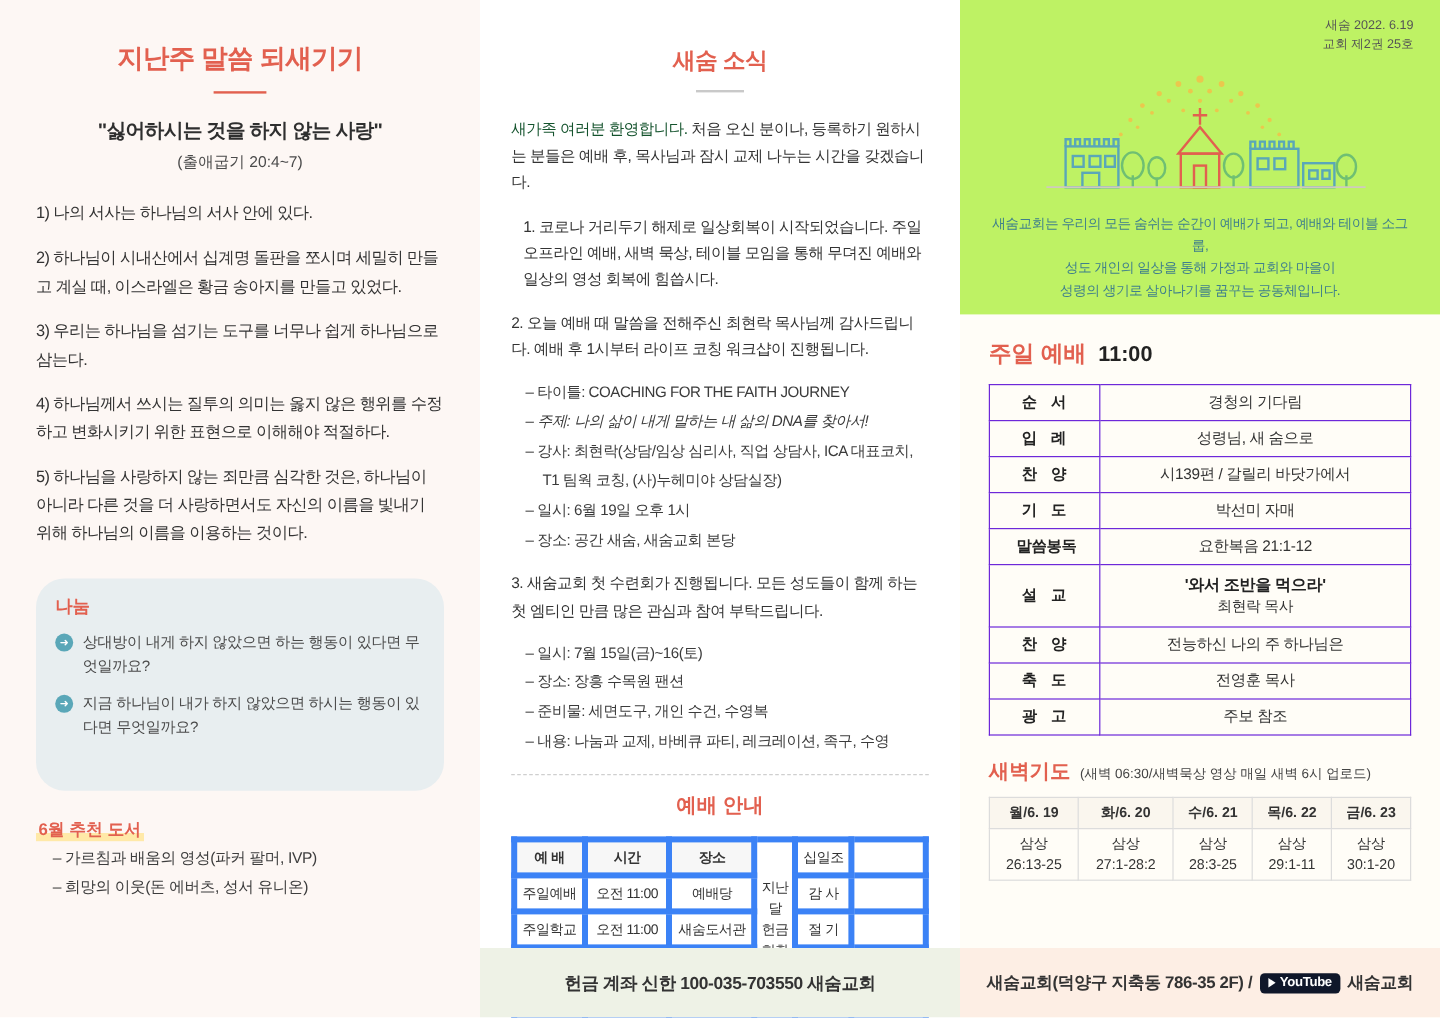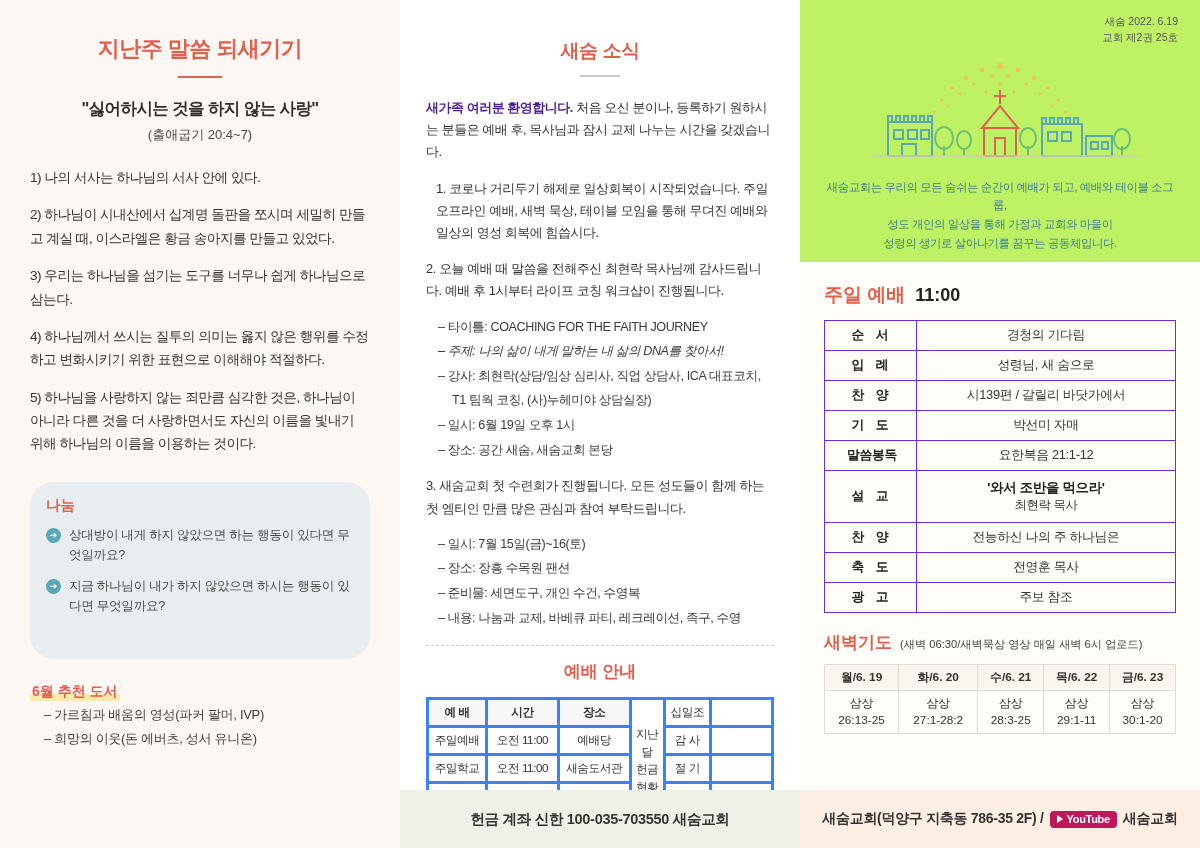--- a/index.html
+++ b/index.html
@@ -121,21 +121,21 @@
     letter-spacing:-0.5px;
   }
   .mid-rule { width:40px; height:2px; background:#c9c9c9; margin:11px auto 20px auto; }
   .mid-p {
     font-size:12.9px;
     line-height:1.72;
     color:#333;
     margin:0 0 14px 0;
     letter-spacing:-0.4px;
   }
-  .mid-p b { font-weight:bold; color:#4c1d95; }
+  .mid-p b { font-weight:normal; color:#14532d; }
   .mid-sub {
     font-size:12.6px;
     line-height:1.72;
     color:#3b3b3b;
     margin:0 0 3px 0;
     padding-left:12px;
     letter-spacing:-0.4px;
   }
   .mid-sub.ind { padding-left:26px; }
   .mid-block { margin:0 0 14px 0; }
@@ -152,21 +152,21 @@
     font-weight:bold;
     margin-bottom:14px;
   }
   table.guide {
     width:100%;
     border-collapse:collapse;
     font-size:11.6px;
     color:#333;
   }
   table.guide th, table.guide td {
-    border:3px solid #3b82f6;
+    border:5px solid #3b82f6;
     text-align:center;
     padding:5px 2px;
     height:25px;
     letter-spacing:-0.4px;
   }
   table.guide th { background:#f7f7f7; font-weight:bold; }
   .mid-footer {
     position:absolute;
     left:0; bottom:0;
     width:400px;
@@ -274,21 +274,21 @@
     display:flex;
     align-items:center;
     justify-content:center;
     gap:6px;
     font-size:14px;
     font-weight:bold;
     color:#333;
     letter-spacing:-0.3px;
   }
   .yt {
-    background:#be185d;
+    background:#0f172a;
     color:#fff;
     font-size:11px;
     font-weight:bold;
     border-radius:4px;
     padding:2px 7px 3px 7px;
     display:inline-flex;
     align-items:center;
     gap:4px;
   }
   .yt .tri {

